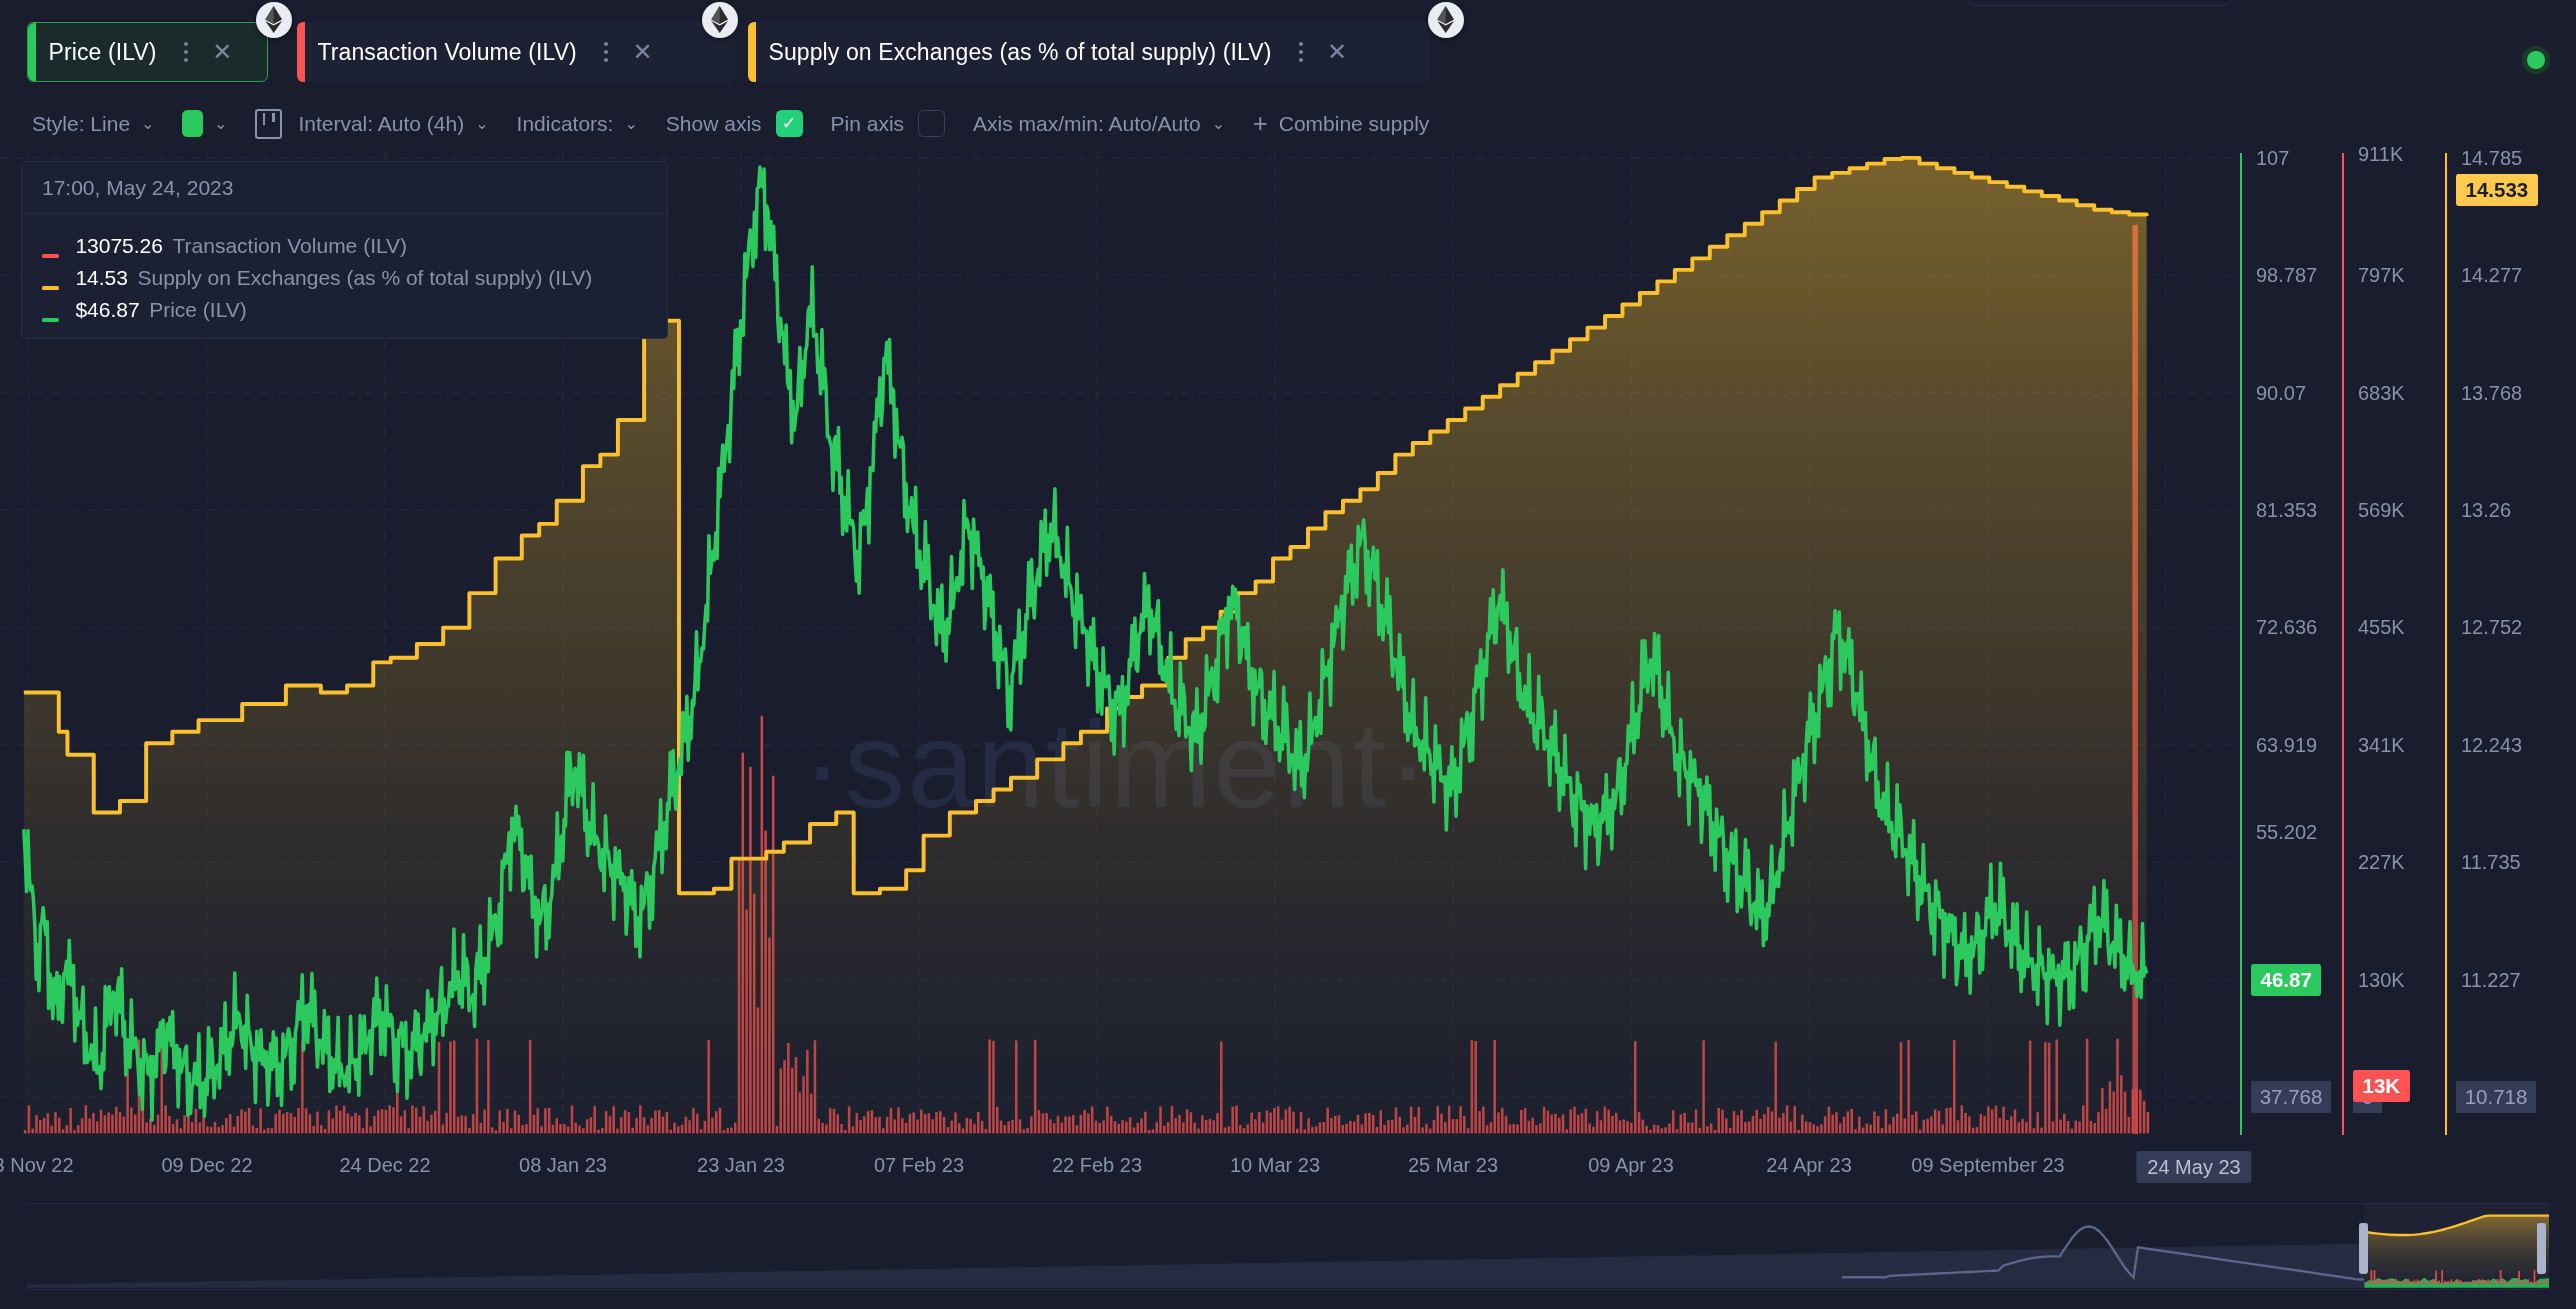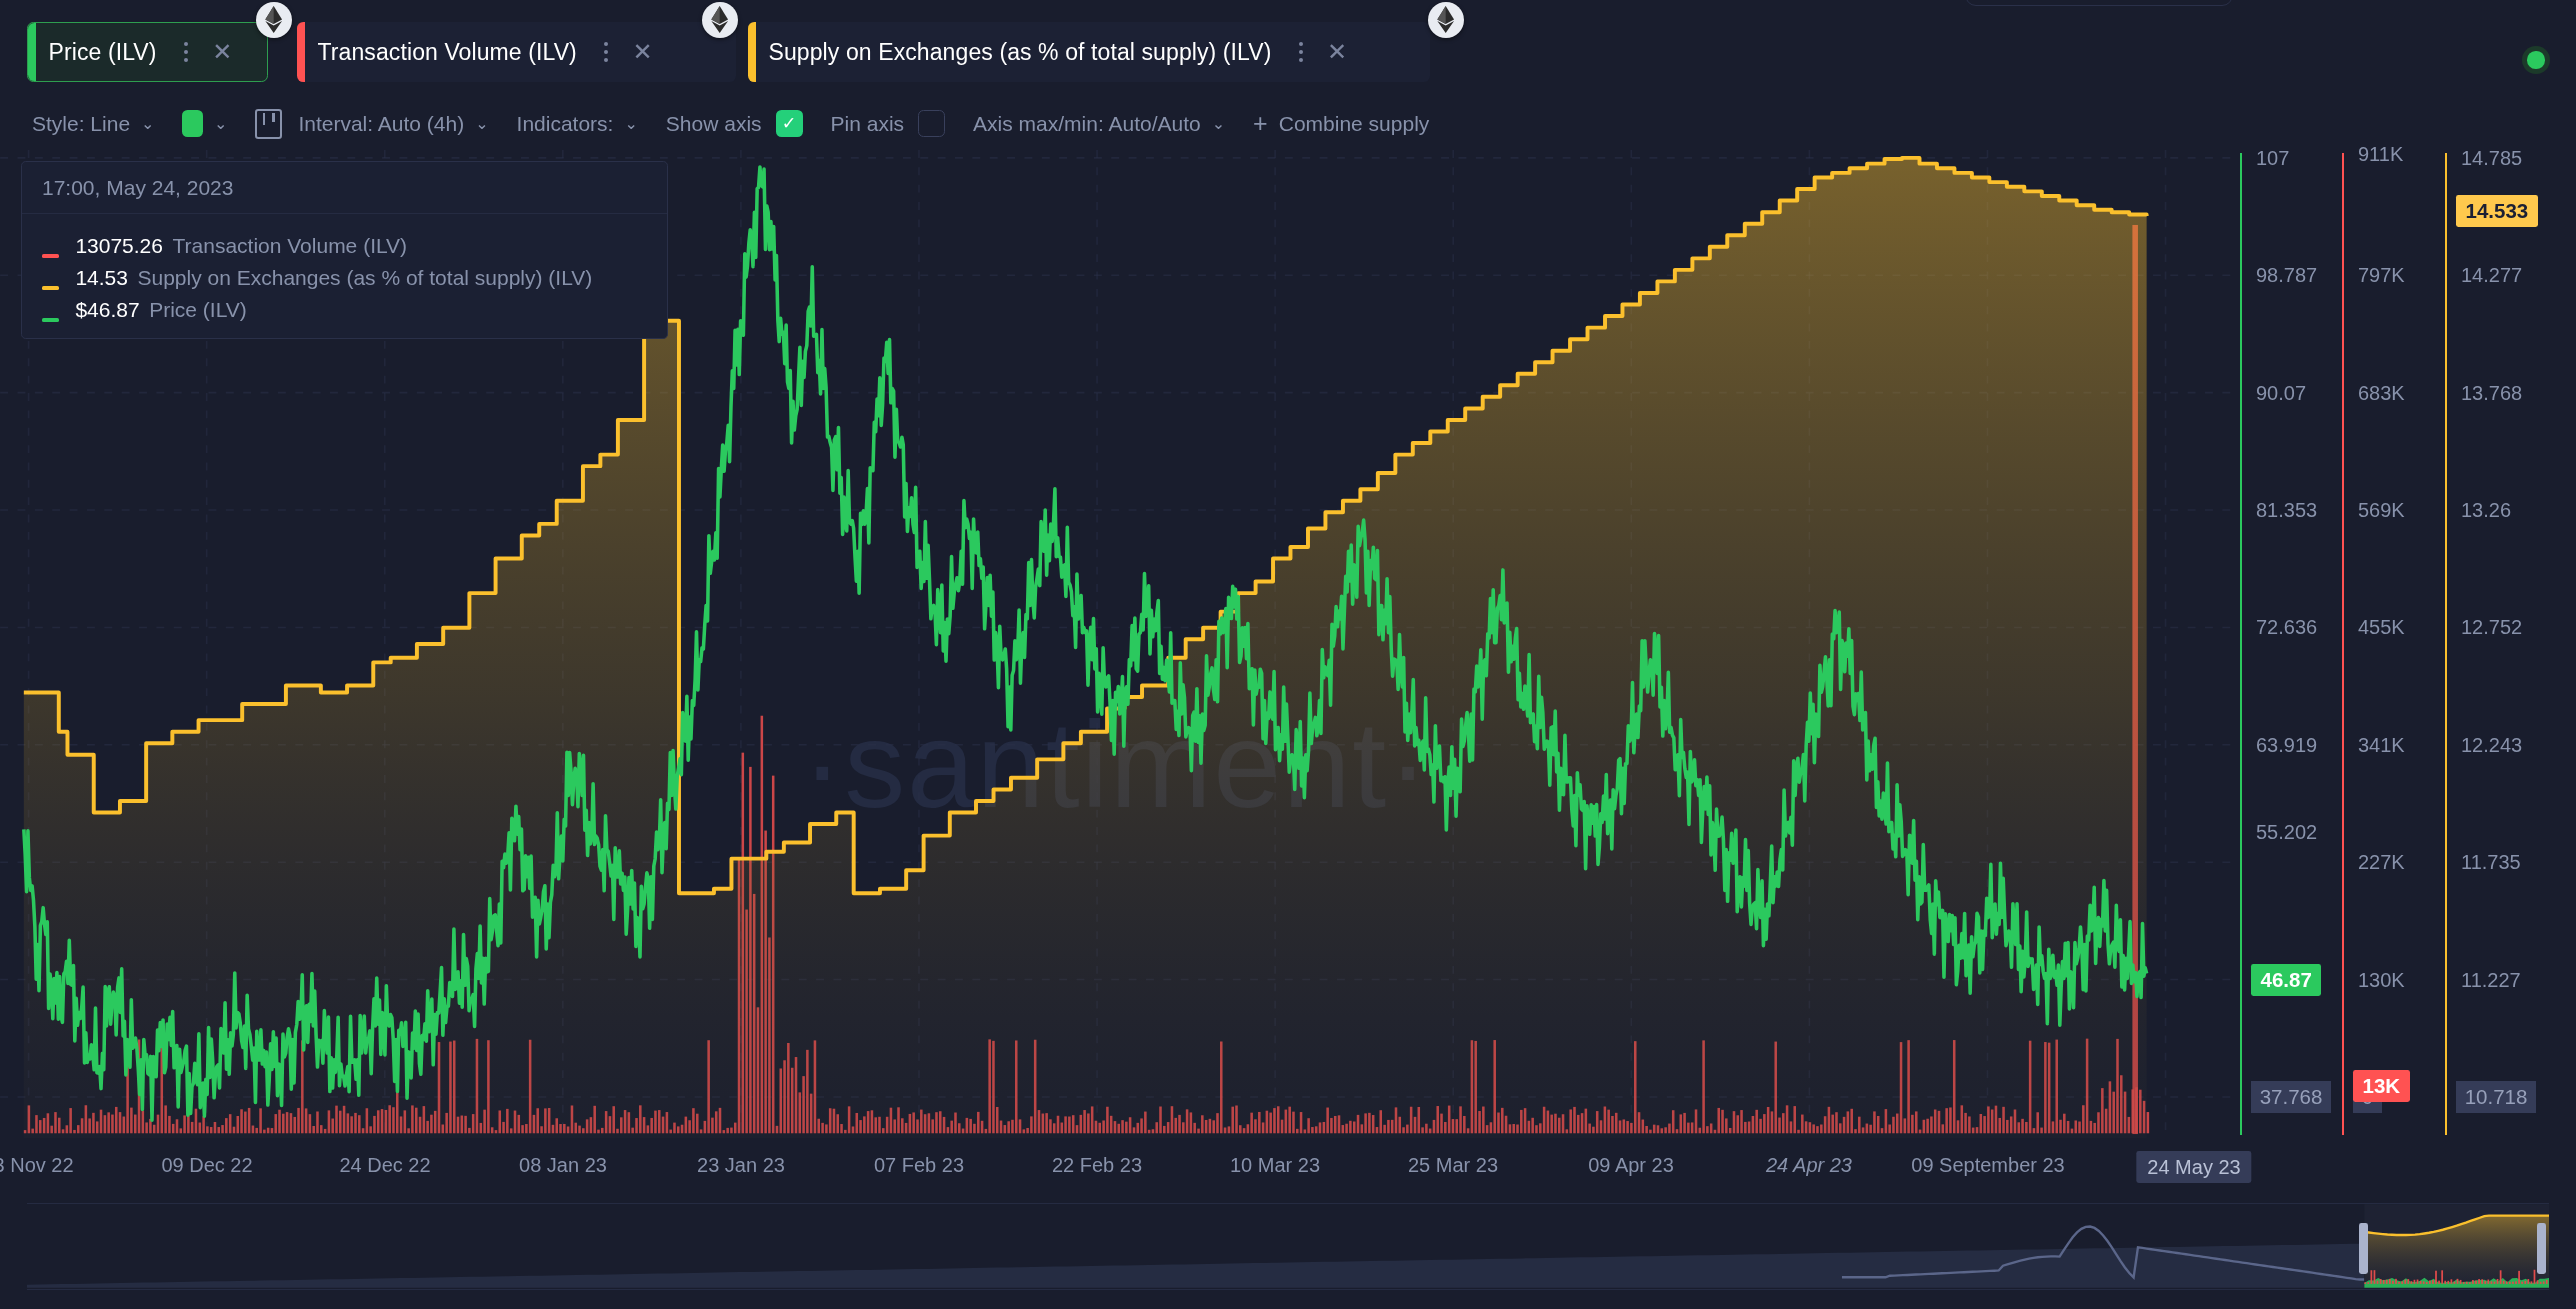--- a/index.html
+++ b/index.html
@@ -937,36 +937,36 @@
     <div class="axis-line" style="background:#fbc02d;"></div>
   <div class="axis-tick" style="top: 8px;">14.785</div>
       <div class="axis-tick" style="top: 125px;">14.277</div>
       <div class="axis-tick" style="top: 243px;">13.768</div>
       <div class="axis-tick" style="top: 360px;">13.26</div>
       <div class="axis-tick" style="top: 477px;">12.752</div>
       <div class="axis-tick" style="top: 595px;">12.243</div>
       <div class="axis-tick" style="top: 712px;">11.735</div>
       <div class="axis-tick" style="top: 830px;">11.227</div>
       <div class="axis-last" style="top: 947px;">10.718</div>
-      <div class="axis-badge" style="background: rgb(255, 201, 77); color: rgb(27, 32, 51); top: 61px;">14.533</div>
+      <div class="axis-badge" style="background: rgb(255, 201, 77); color: rgb(27, 32, 51); top: 40px;">14.533</div>
     </div>
 </div>
 
 <div id="xaxis">
     <div class="x-tick" style="left: 28px;">23 Nov 22</div>
     <div class="x-tick" style="left: 207px;">09 Dec 22</div>
     <div class="x-tick" style="left: 385px;">24 Dec 22</div>
     <div class="x-tick" style="left: 563px;">08 Jan 23</div>
     <div class="x-tick" style="left: 741px;">23 Jan 23</div>
     <div class="x-tick" style="left: 919px;">07 Feb 23</div>
     <div class="x-tick" style="left: 1097px;">22 Feb 23</div>
     <div class="x-tick" style="left: 1275px;">10 Mar 23</div>
     <div class="x-tick" style="left: 1453px;">25 Mar 23</div>
     <div class="x-tick" style="left: 1631px;">09 Apr 23</div>
-    <div class="x-tick" style="left: 1809px; font-style: italic;">24 Apr 23</div>
+    <div class="x-tick" style="left: 1809px;">24 Apr 23</div>
     <div class="x-tick" style="left: 1988px;">09 September 23</div>
     <div class="x-tick" style="left: 2166px;">23</div>
     <div class="x-badge" style="left: 2194px;">24 May 23</div>
   </div>
 
 <div id="minimap">
   <svg width="2522" height="84" viewBox="0 0 3196 106">
     <defs>
       <linearGradient id="mmgrad" x1="0" y1="0" x2="0" y2="1">
         <stop offset="0%" stop-color="#fbc02d" stop-opacity="0.45"></stop>

